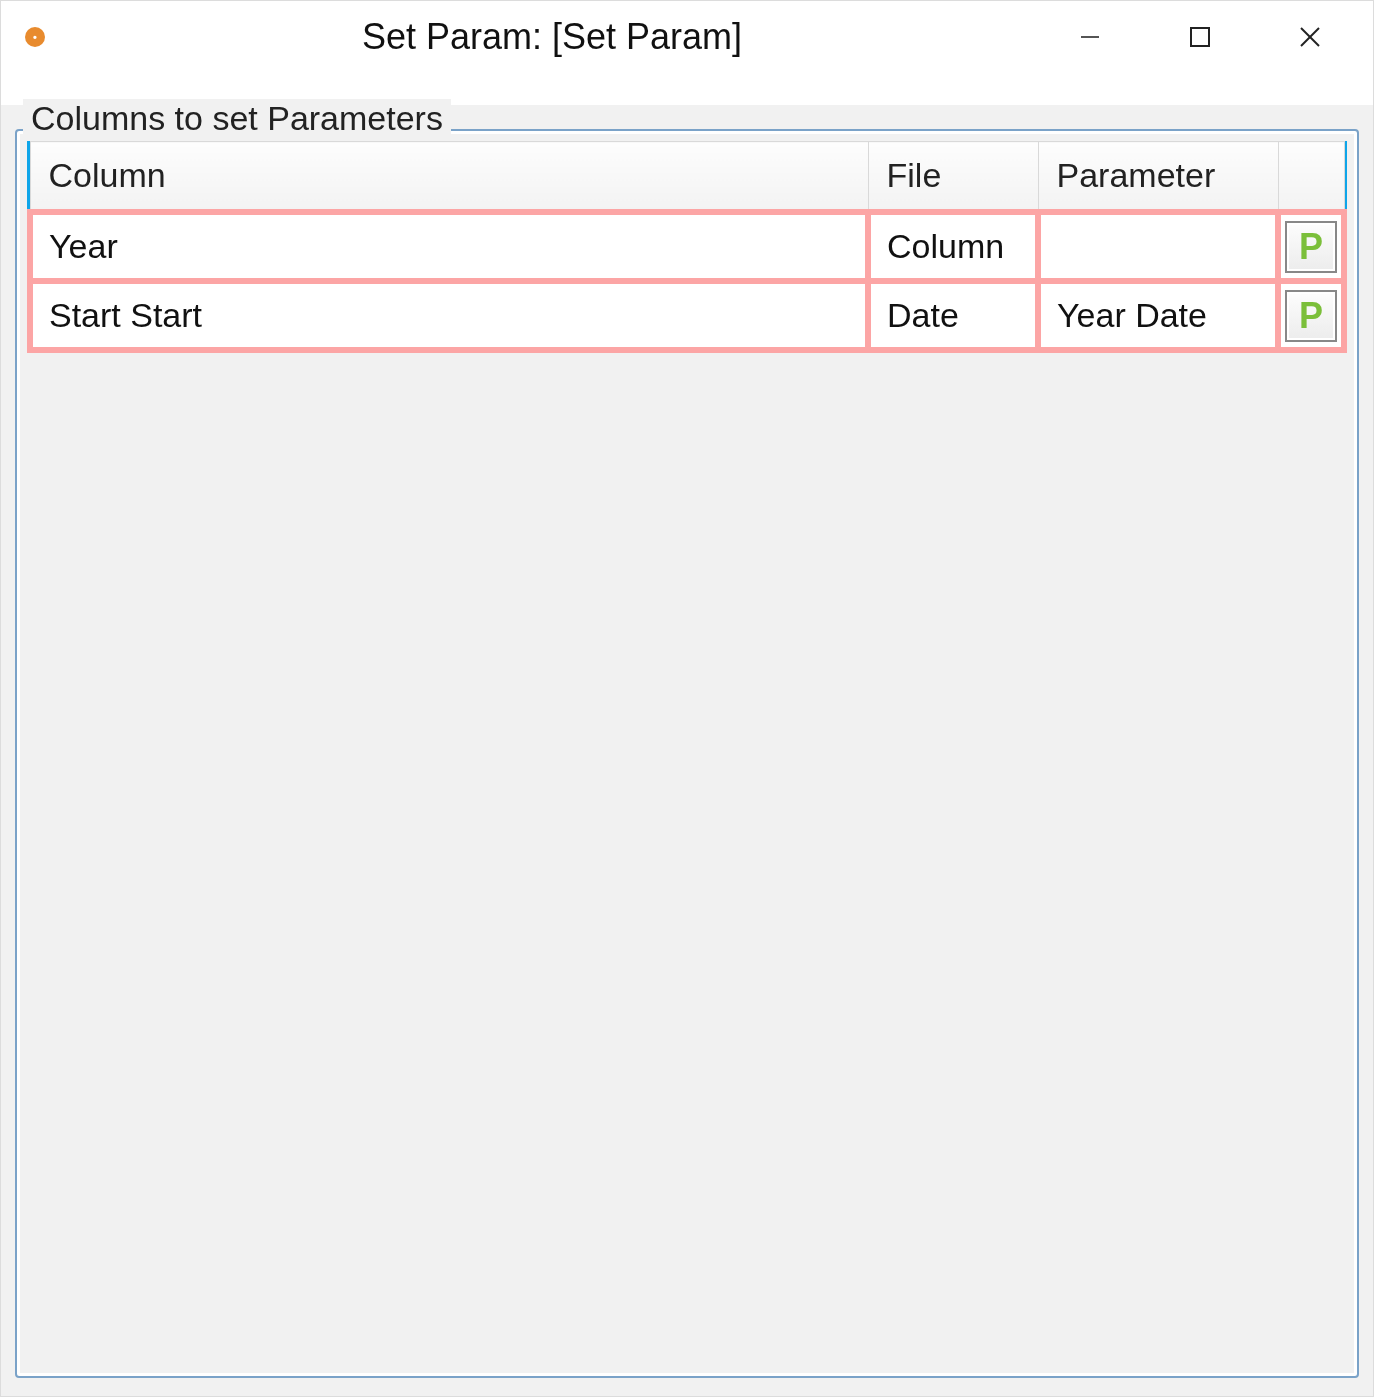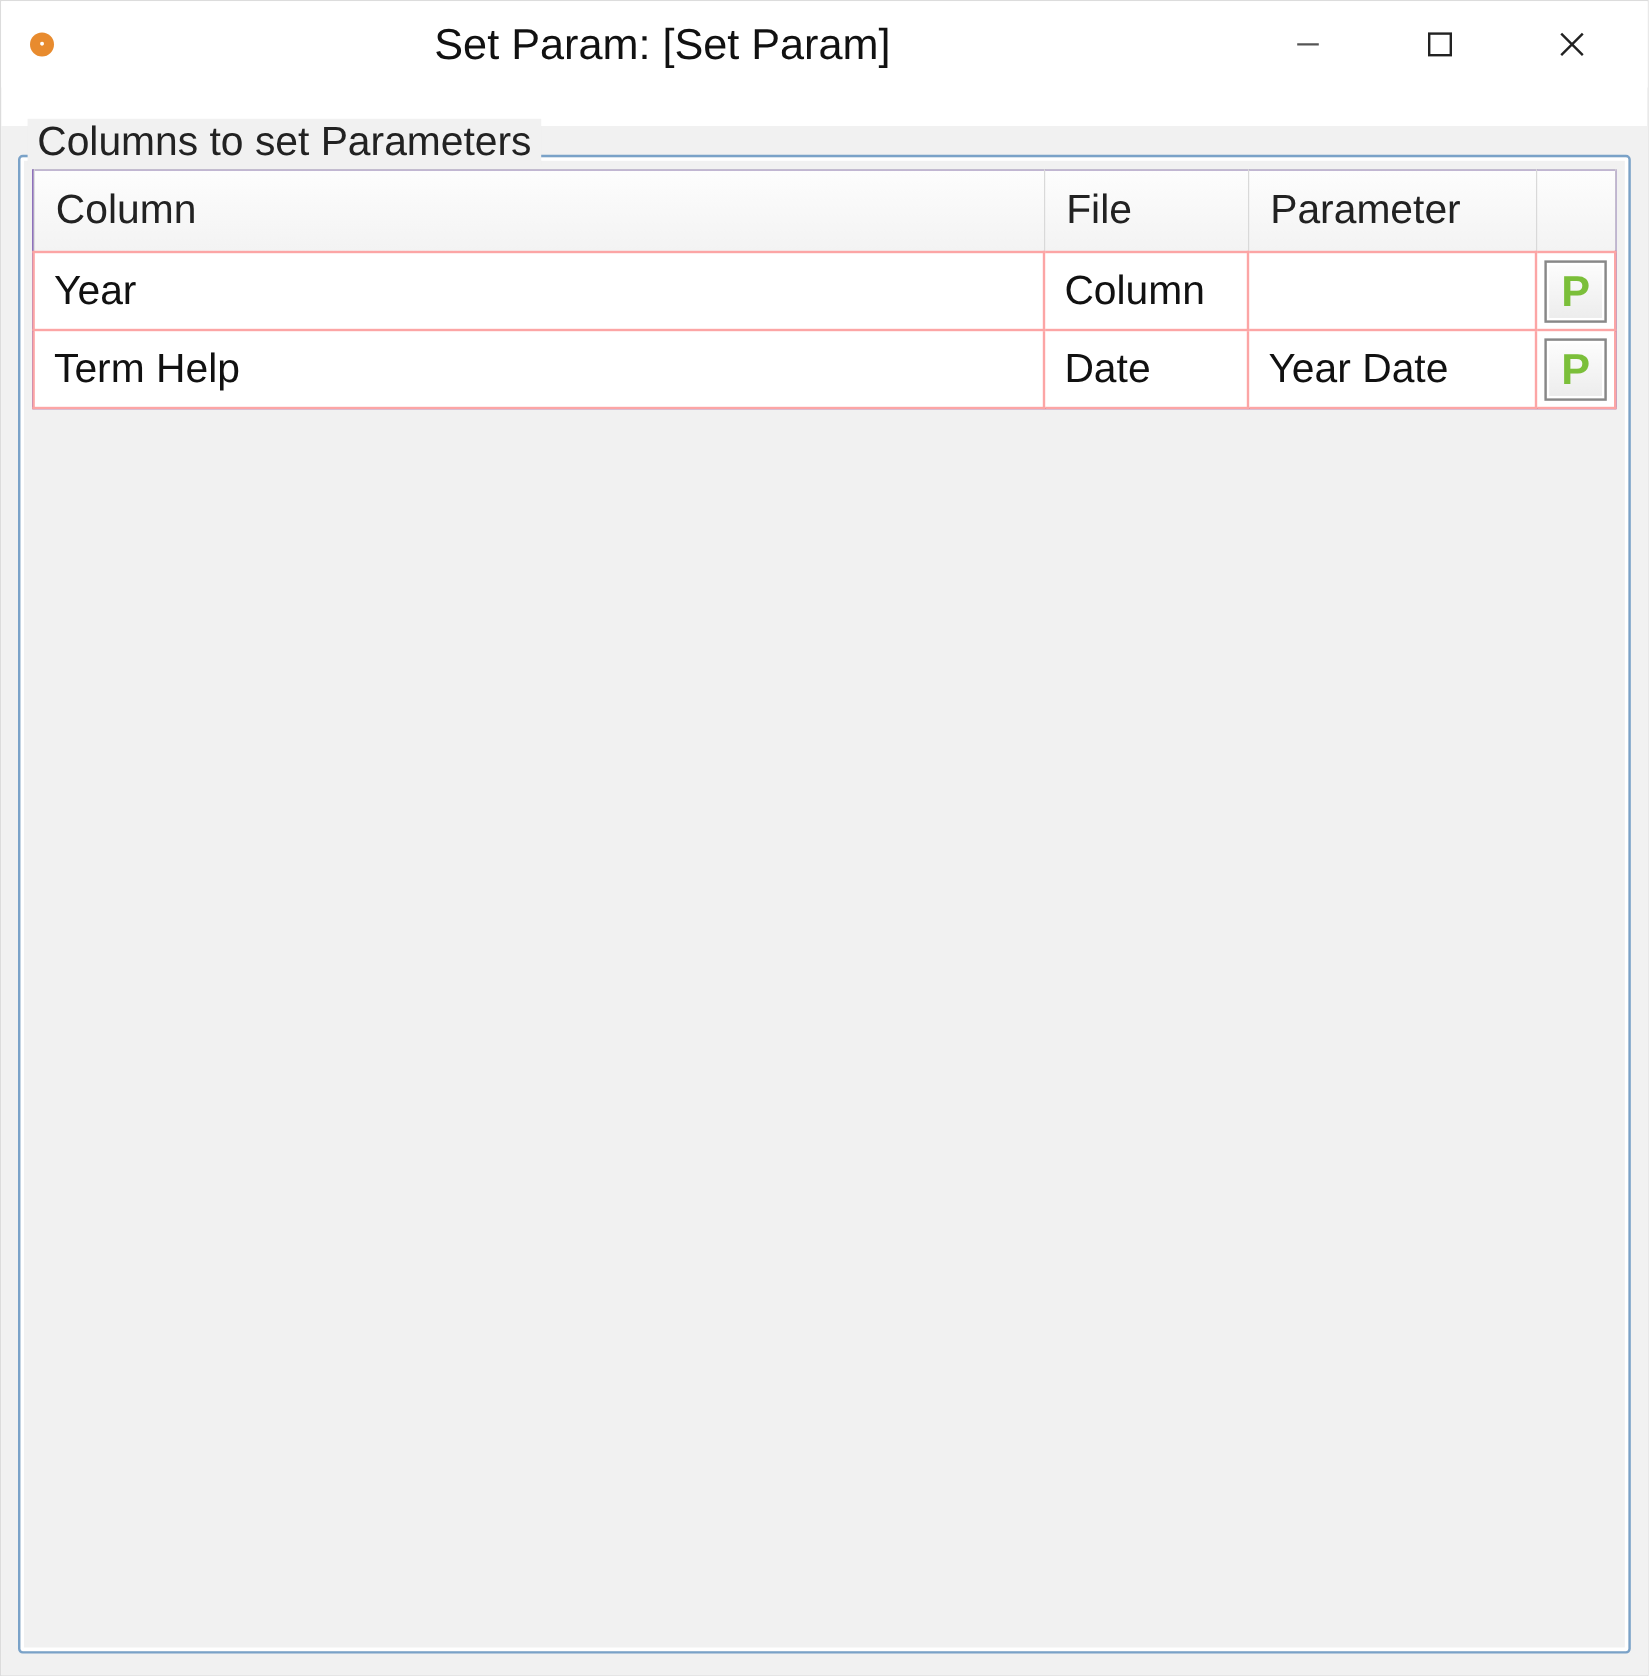--- a/index.html
+++ b/index.html
@@ -95,36 +95,36 @@
     background: #f1f1f1;
     padding: 10px;
     box-shadow: inset 0 0 0 3px #ffffff;
     border-radius: 4px;
   }
 
   
   table.params {
     width: 100%;
     border-collapse: collapse;
-    background: #4c1d95;
+    background: #0ea5e9;
     table-layout: fixed;
   }
   table.params th {
     text-align: left;
     font-weight: 400;
     font-size: 34px;
     color: #222;
     background: linear-gradient(#fdfdfd, #f3f3f3);
     border: 1px solid #d9d9d9;
     padding: 14px 18px;
   }
   table.params td {
     font-size: 34px;
     color: #111;
-    border: 2px solid #fca5a5;
+    border: 6px solid #fca5a5;
     padding: 12px 16px;
     background: #ffffff;
     height: 56px;
   }
   table.params td.pcell {
     padding: 4px;
     text-align: center;
     width: 62px;
   }
   .p-btn {
@@ -195,21 +195,21 @@
         <tbody>
           <tr>
             <td>Year</td>
             <td>Column</td>
             <td></td>
             <td class="pcell">
               <span class="p-btn">P</span>
             </td>
           </tr>
           <tr>
-            <td>Term Help</td>
+            <td>Start Start</td>
             <td>Date</td>
             <td>Year Date</td>
             <td class="pcell">
               <span class="p-btn">P</span>
             </td>
           </tr>
         </tbody>
       </table>
 
     </div>

